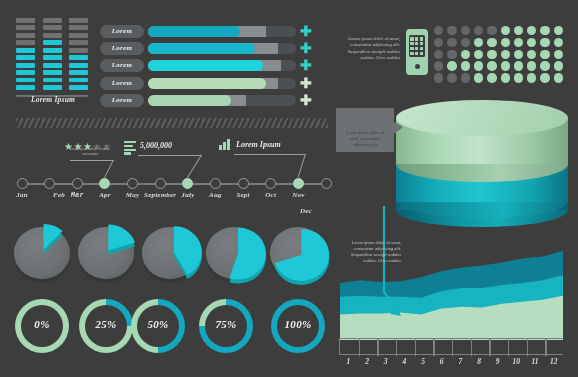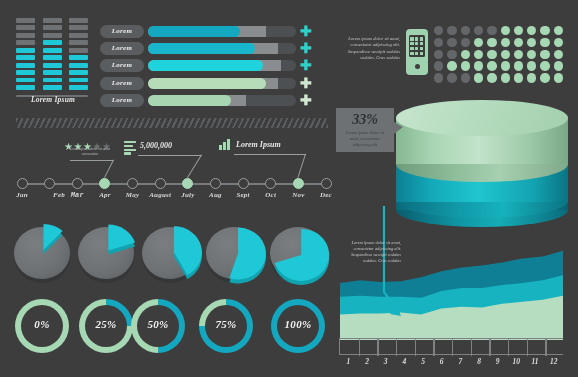--- a/index.html
+++ b/index.html
@@ -411,52 +411,51 @@
     <div id="cyl-seg-teal2-side"></div>
     <div id="cyl-seg-teal-bottom"></div>
     <div id="cyl-seg-teal-side"></div>
     <div id="cyl-seg-green-bottom"></div>
     <div id="cyl-seg-green-side"></div>
     <div id="cyl-seg-green-top" class="cyl-top-ellipse"></div>
   </div>
 
   <div id="callout" class="abs">
     <div id="callout-tail"></div>
-    <div id="callout-pct" class="nosel">33%</div>
     <div id="callout-text" class="nosel">Lorem ipsum dolor sit amet, consectetur adipiscing elit</div>
   </div>
 
   <div id="hatch" class="abs"></div>
 
   <div id="timeline" class="abs">
     <div id="tl-axis"></div>
   <div class="tl-node tl-node-off" style="left: 8px;"></div>
       <div class="tl-label nosel" style="left: 8px;">Jan</div>
       <div class="tl-node tl-node-off" style="left: 35.6364px;"></div>
       <div class="tl-label nosel" style="left: 45px;">Feb</div>
       <div class="tl-node tl-node-off" style="left: 63.2727px;"></div>
       <div class="tl-label nosel" style="left: 63.2727px; font-family: Liberation Mono, monospace;">Mar</div>
       <div class="tl-node tl-node-on" style="left: 90.9091px;"></div>
       <div class="tl-label nosel" style="left: 90.9091px;">Apr</div>
       <div class="tl-node tl-node-off" style="left: 118.545px;"></div>
       <div class="tl-label nosel" style="left: 118.545px;">May</div>
       <div class="tl-node tl-node-off" style="left: 146.182px;"></div>
-      <div class="tl-label nosel" style="left: 146.182px;">August</div>
+      <div class="tl-label nosel" style="left: 146.182px;">September</div>
       <div class="tl-node tl-node-on" style="left: 173.818px;"></div>
       <div class="tl-label nosel" style="left: 173.818px;">July</div>
       <div class="tl-node tl-node-off" style="left: 201.455px;"></div>
       <div class="tl-label nosel" style="left: 201.455px;">Aug</div>
       <div class="tl-node tl-node-off" style="left: 229.091px;"></div>
       <div class="tl-label nosel" style="left: 229.091px;">Sept</div>
       <div class="tl-node tl-node-off" style="left: 256.727px;"></div>
       <div class="tl-label nosel" style="left: 256.727px;">Oct</div>
       <div class="tl-node tl-node-on" style="left: 284.364px;"></div>
       <div class="tl-label nosel" style="left: 284.364px;">Nov</div>
       <div class="tl-node tl-node-off" style="left: 312px;"></div>
-      <div class="tl-label nosel" style="left: 312px;">Dec</div>
+      <div class="tl-label nosel" style="left: 292px; margin-top: 16px;">Dec</div>
       <div class="tl-leader" style="left: 56px; top: 24px; width: 44px; height: 1.2px;"></div>
       <div class="tl-leader" style="left: 100px; top: 24px; width: 20.1654px; height: 1.2px; transform-origin: 0px 0px; transform: rotate(116.796deg);"></div>
       <div class="tl-leader" style="left: 124px; top: 19px; width: 64px; height: 1.2px;"></div>
       <div class="tl-leader" style="left: 188px; top: 19px; width: 27.0208px; height: 1.2px; transform-origin: 0px 0px; transform: rotate(121.658deg);"></div>
       <div class="tl-leader" style="left: 220px; top: 18px; width: 72px; height: 1.2px;"></div>
       <div class="tl-leader" style="left: 292px; top: 18px; width: 25.1856px; height: 1.2px; transform-origin: 0px 0px; transform: rotate(107.65deg);"></div>
       <div class="stars"><span class="star star-on">★</span><span class="star star-on">★</span><span class="star star-on">★</span><span class="star star-off">★</span><span class="star star-off">★</span></div>
       <div class="nosel" id="stars-sub">Lorem ipsum dolor sit amet consectetur</div>
       <div id="mark2-icon">
         <div class="mark2-bar" style="width: 12px;"></div>

